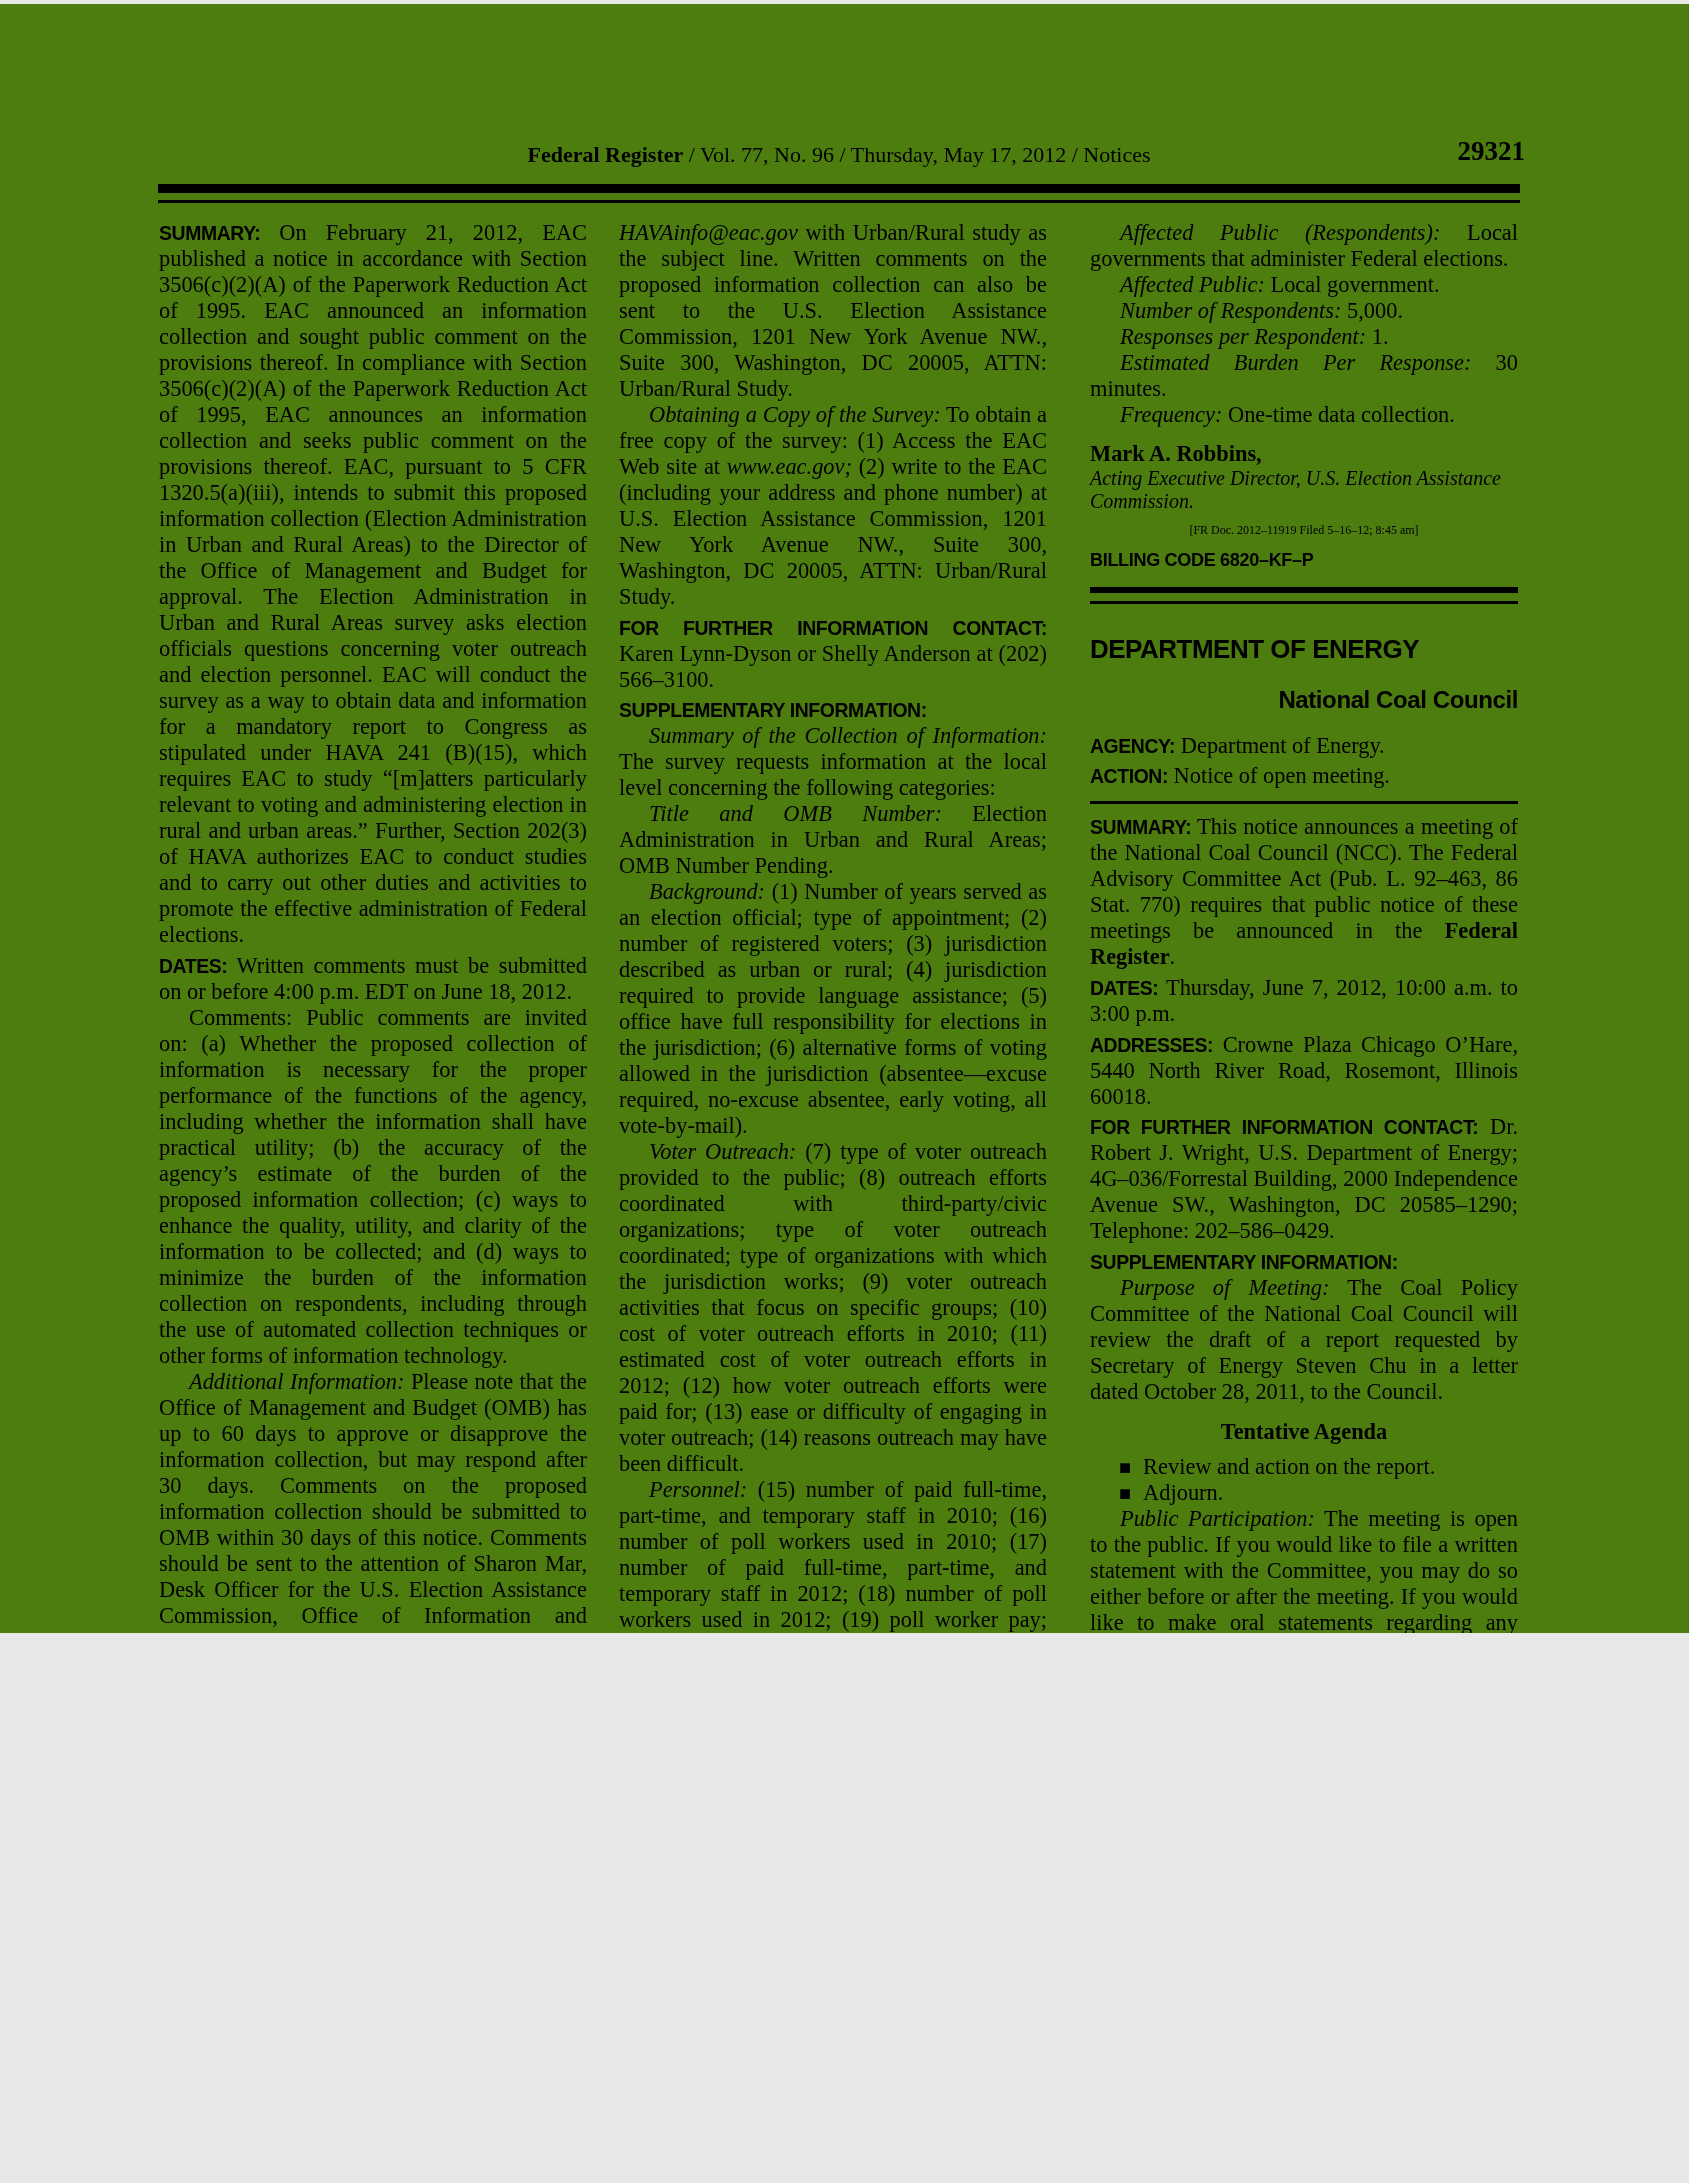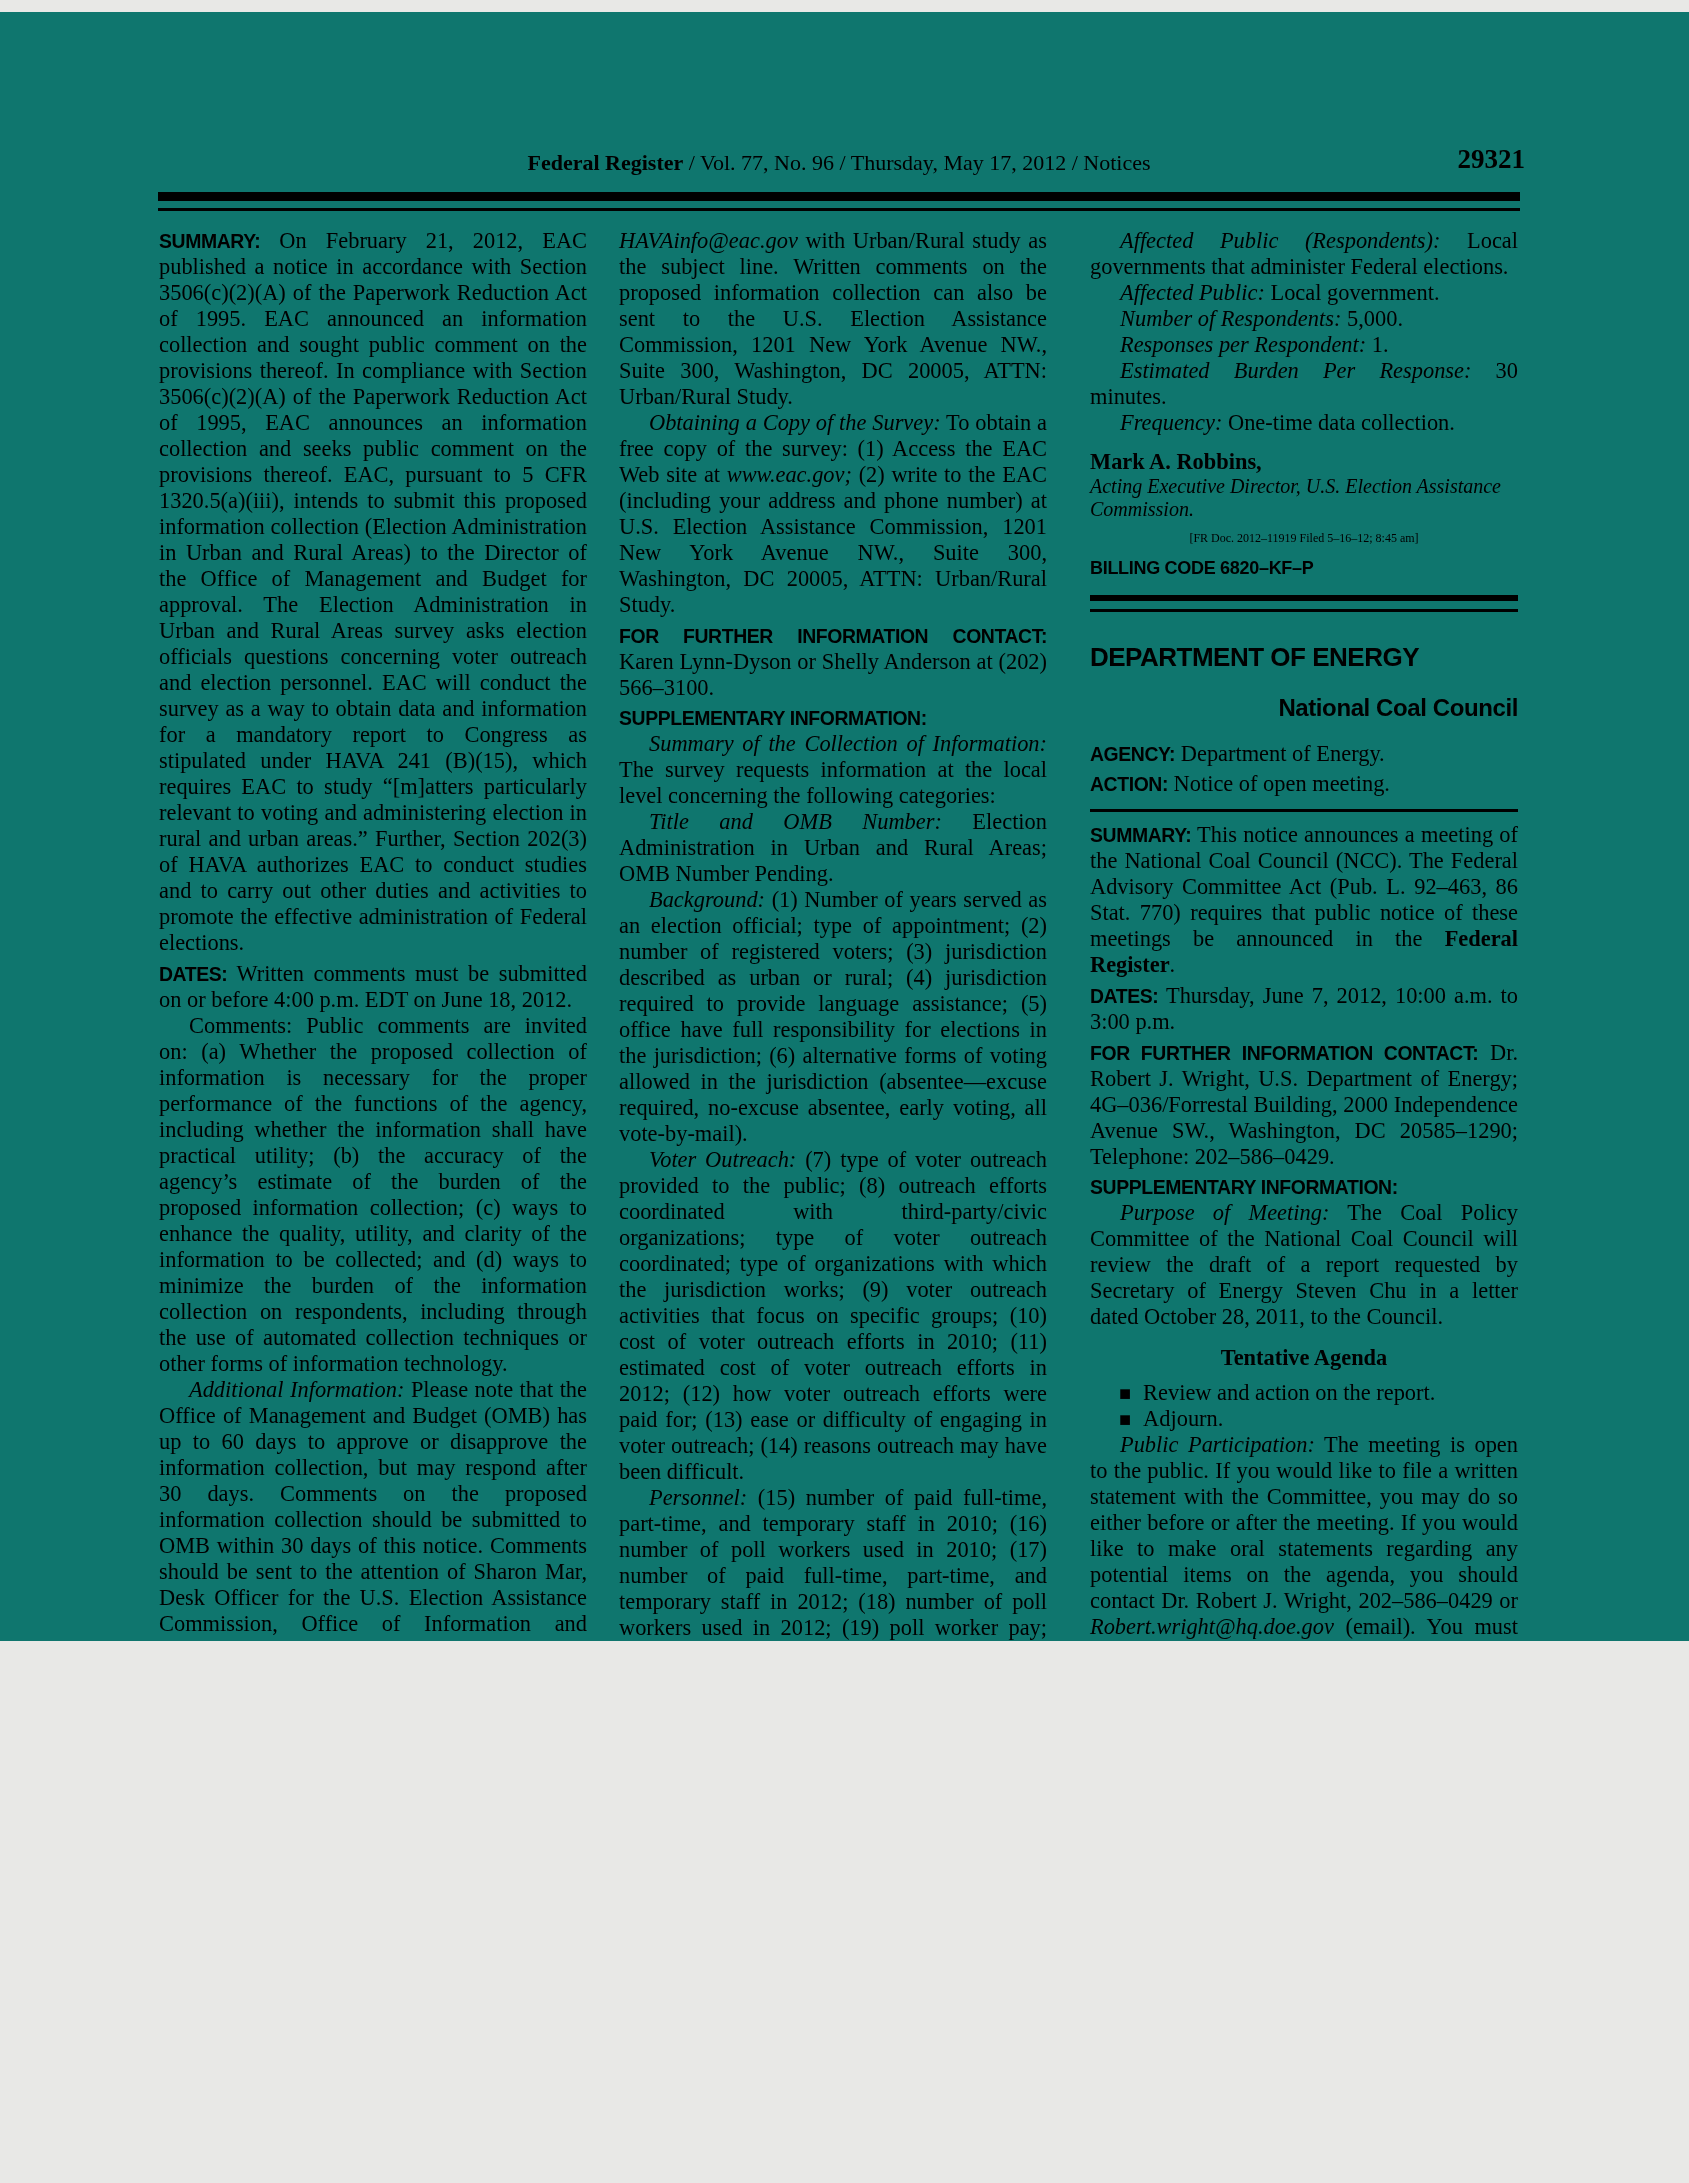--- a/index.html
+++ b/index.html
@@ -1,20 +1,20 @@
 <!DOCTYPE html>
 <html style="font-size:10.5px"><head>
 <meta charset="utf-8">
 <style>
   html,body { margin:0; padding:0; background:#e8e8e6; }
   .page {
     position:relative;
     width:1690px; height:1629px;
-    margin:12px auto;
-    background:#0f766e;
+    margin:4px auto;
+    background:#4d7c0f;
     font-family:"Liberation Serif", serif;
     color:#000;
     overflow:hidden;
   }
 
   
   .running-head {
     position:absolute; top:138px; left:158px; width:1362px;
     text-align:center; font-size:22px; line-height:26px;
     white-space:nowrap;
@@ -127,20 +127,21 @@
     <p class="dept-heading">DEPARTMENT OF ENERGY</p>
     <p class="bureau-heading">National Coal Council</p>
 
     <p class="agency-block"><span class="lbl">AGENCY:</span><span> Department of Energy.</span></p>
     <p class="gap"><span class="lbl">ACTION:</span><span> Notice of open meeting.</span></p>
 
     <div class="col-rule"></div>
 
     <p><span class="lbl">SUMMARY:</span><span> This notice announces a meeting of the National Coal Council (NCC). The Federal Advisory Committee Act (Pub. L. 92–463, 86 Stat. 770) requires that public notice of these meetings be announced in the </span><span style="font-weight:700">Federal Register</span><span>.</span></p>
     <p class="gap"><span class="lbl">DATES:</span><span> Thursday, June 7, 2012, 10:00 a.m. to 3:00 p.m.</span></p>
+    <p class="gap"><span class="lbl">ADDRESSES:</span><span> Crowne Plaza Chicago O’Hare, 5440 North River Road, Rosemont, Illinois 60018.</span></p>
     <p class="gap"><span class="lbl">FOR FURTHER INFORMATION CONTACT:</span><span> Dr. Robert J. Wright, U.S. Department of Energy; 4G–036/Forrestal Building, 2000 Independence Avenue SW., Washington, DC 20585–1290; Telephone: 202–586–0429.</span></p>
     <p class="gap"><span class="lbl">SUPPLEMENTARY INFORMATION:</span></p>
     <p class="ind"><span class="itl">Purpose of Meeting:</span><span> The Coal Policy Committee of the National Coal Council will review the draft of a report requested by Secretary of Energy Steven Chu in a letter dated October 28, 2011, to the Council.</span></p>
 
     <p class="agenda-heading">Tentative Agenda</p>
     <p class="bullet-row"><span class="bullet-glyph">■</span><span>Review and action on the report.</span></p>
     <p class="bullet-row"><span class="bullet-glyph">■</span><span>Adjourn.</span></p>
 
     <p class="ind"><span class="itl">Public Participation:</span><span> The meeting is open to the public. If you would like to file a written statement with the Committee, you may do so either before or after the meeting. If you would like to make oral statements regarding any potential items on the agenda, you should contact Dr. Robert J. Wright, 202–586–0429 or </span><span class="itl">Robert.wright@hq.doe.gov</span><span> (email). You must make your request for an oral statement at least 5 business days before the meeting. Reasonable provision will be made to include the scheduled oral</span></p>
   </div>

